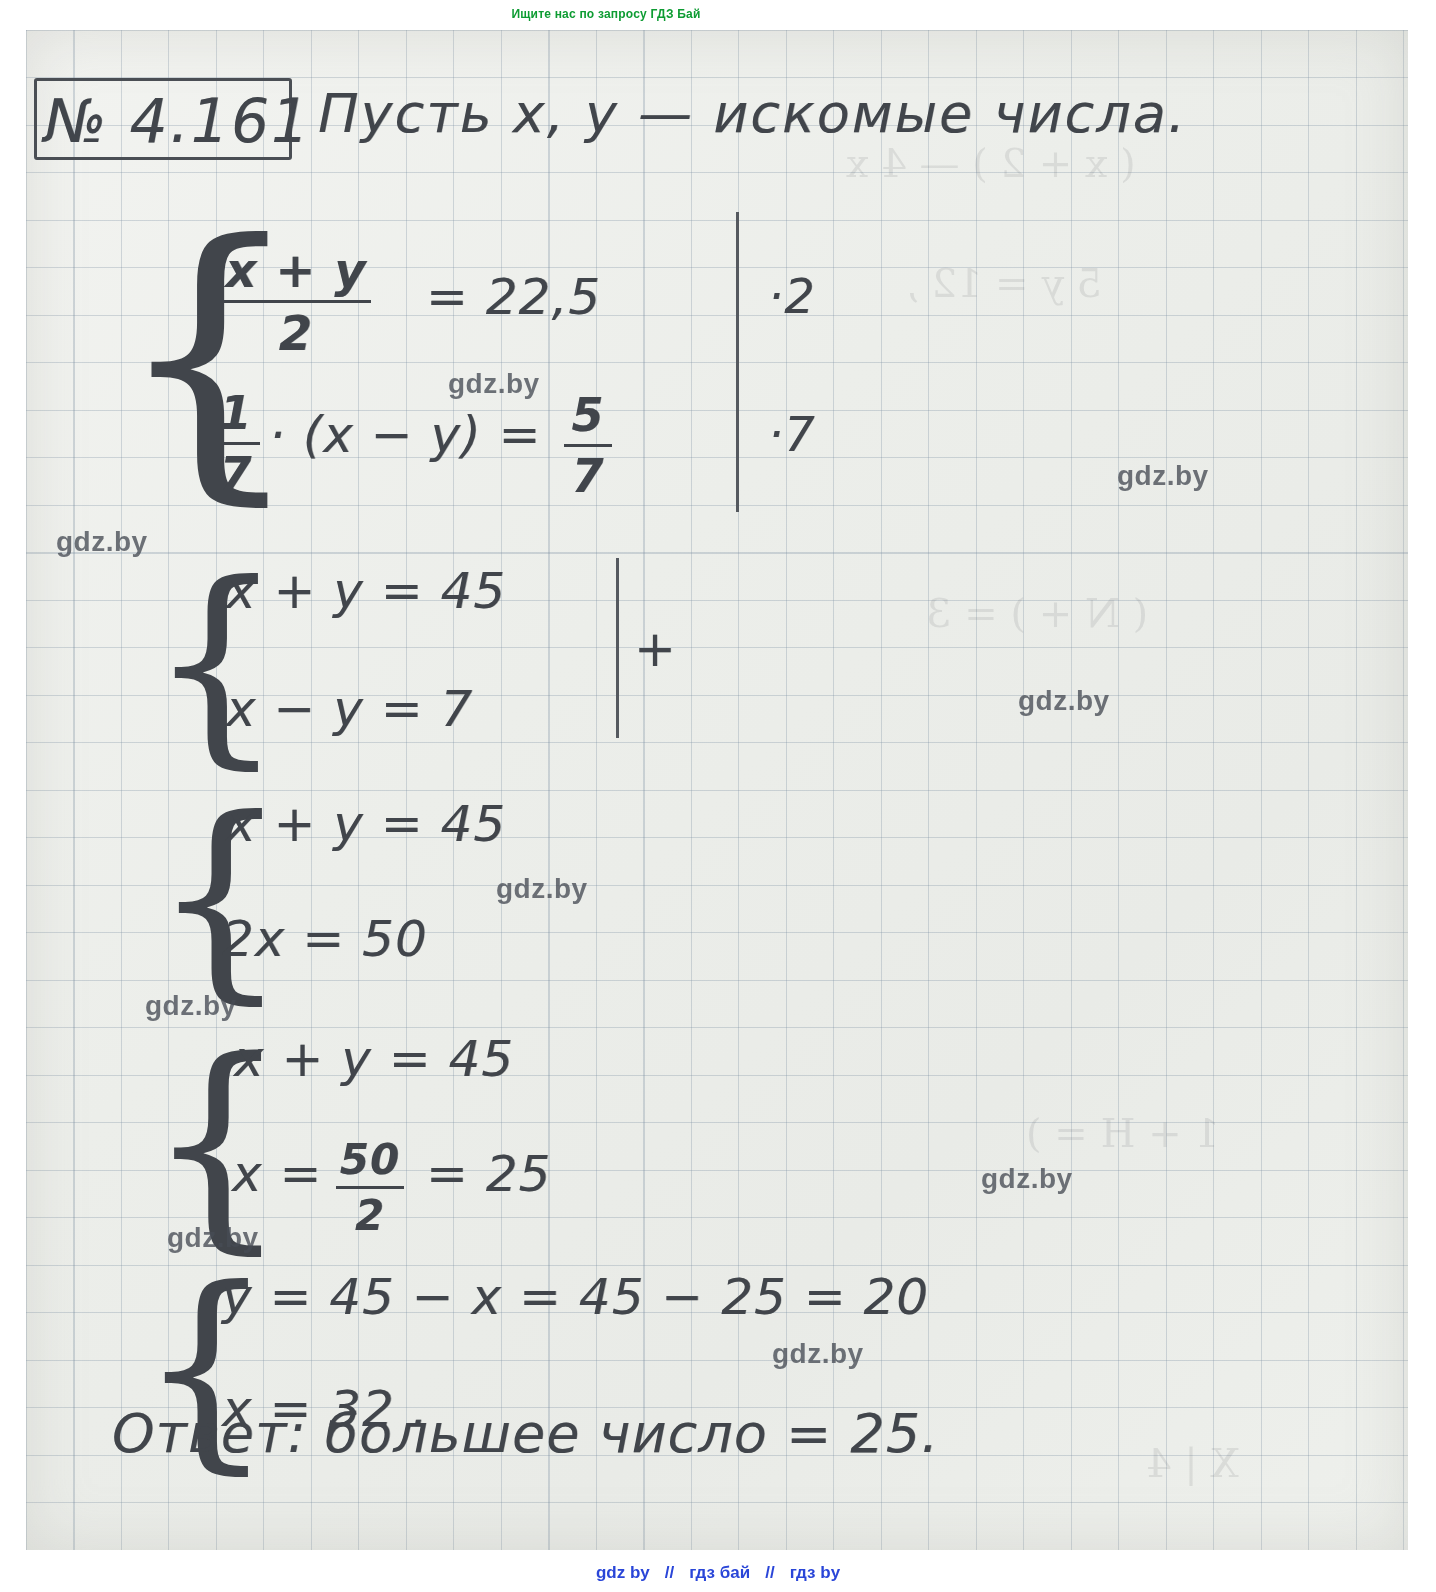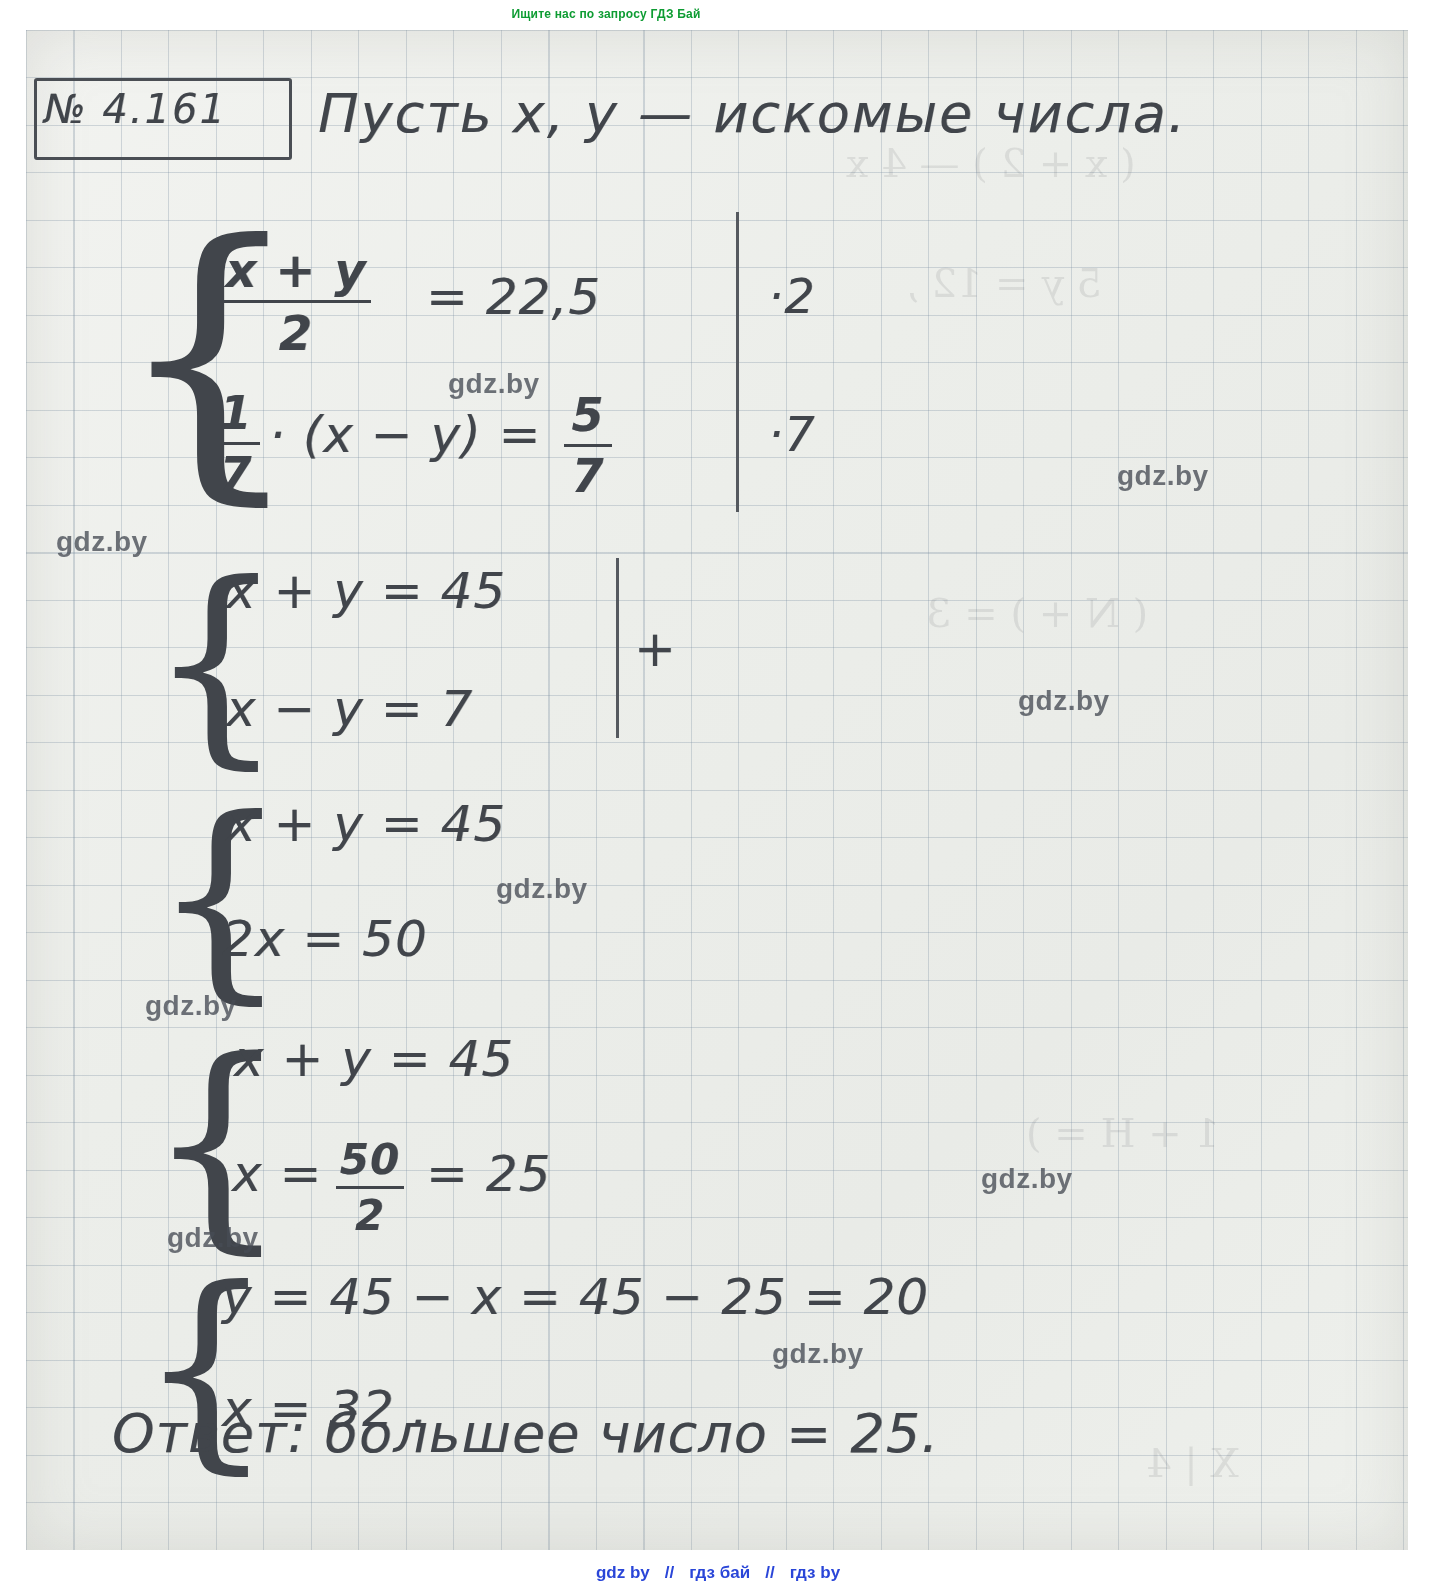--- a/index.html
+++ b/index.html
@@ -101,21 +101,21 @@
     top: 48px;
     width: 252px;
     height: 76px;
     border: 3px solid #4a4e54;
     border-radius: 3px;
   }
   .task-num {
     position: absolute;
     left: 18px;
     top: 56px;
-    font-size: 40px;
+    font-size: 60px;
     font-style: italic;
     letter-spacing: 2px;
   }
 
   .title-text {
     position: absolute;
     left: 292px;
     top: 52px;
     font-size: 54px;
     font-style: italic;

